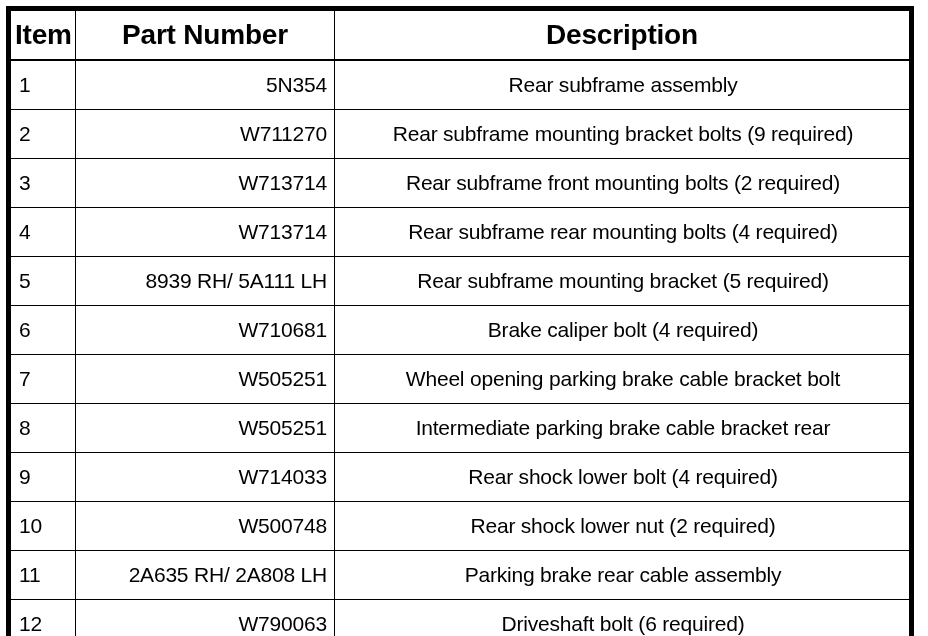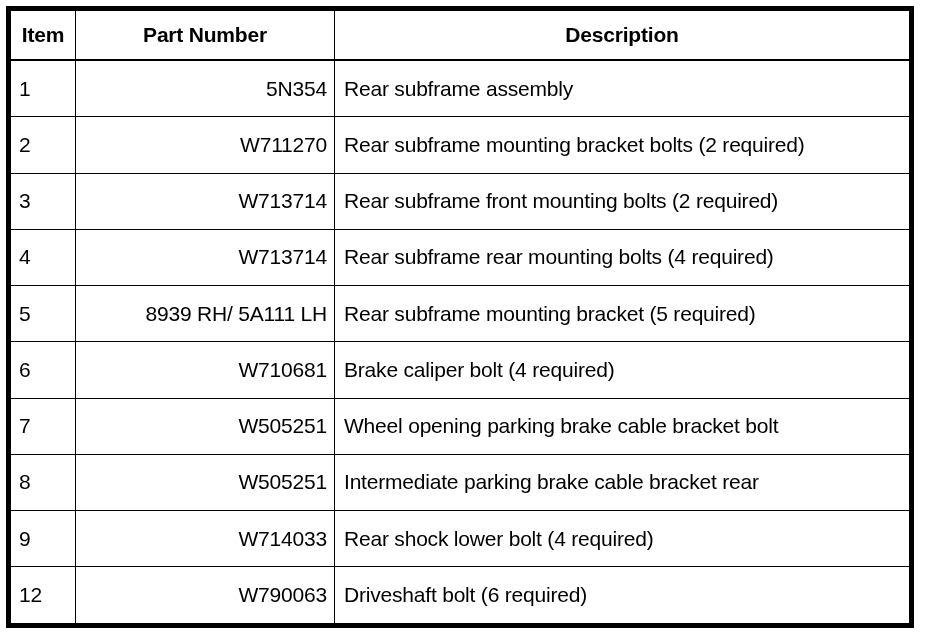--- a/index.html
+++ b/index.html
@@ -58,21 +58,21 @@
   table.parts-table th,
   table.parts-table td {
     border-color: #000000;
     border-style: solid;
     border-width: 1.5px;
   }
 
   table.parts-table thead th {
     font-weight: bold;
     text-align: center;
-    font-size: 21px;
+    font-size: 28px;
     border-bottom-width: 2.5px;
   }
 
   table.parts-table thead th.th-item {
     text-align: center;
     padding-left: 4px;
     padding-right: 4px;
   }
 
   table.parts-table tbody td {
@@ -84,21 +84,21 @@
     text-align: left;
     padding-left: 8px;
   }
 
   table.parts-table tbody td.cell-partno {
     text-align: right;
     padding-left: 9px;
   }
 
   table.parts-table tbody td.cell-desc {
-    text-align: left;
+    text-align: center;
     padding-left: 9px;
   }
 
   
   table.parts-table tr > *:first-child { border-left-width: 0; }
   table.parts-table tr > *:last-child  { border-right-width: 0; }
   table.parts-table thead tr > *       { border-top-width: 0; }
   table.parts-table tbody tr:last-child > * { border-bottom-width: 0; }
 </style>
 </head>
@@ -121,21 +121,21 @@
     <tbody id="parts-table-body">
 
     <tr>
           <td class="cell-item">1</td>
           <td class="cell-partno">5N354</td>
           <td class="cell-desc">Rear subframe assembly</td>
         </tr>
         <tr>
           <td class="cell-item">2</td>
           <td class="cell-partno">W711270</td>
-          <td class="cell-desc">Rear subframe mounting bracket bolts (2 required)</td>
+          <td class="cell-desc">Rear subframe mounting bracket bolts (9 required)</td>
         </tr>
         <tr>
           <td class="cell-item">3</td>
           <td class="cell-partno">W713714</td>
           <td class="cell-desc">Rear subframe front mounting bolts (2 required)</td>
         </tr>
         <tr>
           <td class="cell-item">4</td>
           <td class="cell-partno">W713714</td>
           <td class="cell-desc">Rear subframe rear mounting bolts (4 required)</td>
@@ -159,19 +159,29 @@
           <td class="cell-item">8</td>
           <td class="cell-partno">W505251</td>
           <td class="cell-desc">Intermediate parking brake cable bracket rear</td>
         </tr>
         <tr>
           <td class="cell-item">9</td>
           <td class="cell-partno">W714033</td>
           <td class="cell-desc">Rear shock lower bolt (4 required)</td>
         </tr>
         <tr>
+          <td class="cell-item">10</td>
+          <td class="cell-partno">W500748</td>
+          <td class="cell-desc">Rear shock lower nut (2 required)</td>
+        </tr>
+        <tr>
+          <td class="cell-item">11</td>
+          <td class="cell-partno">2A635 RH/ 2A808 LH</td>
+          <td class="cell-desc">Parking brake rear cable assembly</td>
+        </tr>
+        <tr>
           <td class="cell-item">12</td>
           <td class="cell-partno">W790063</td>
           <td class="cell-desc">Driveshaft bolt (6 required)</td>
         </tr>
       </tbody>
   </table>
 </div>
 
 </body></html>

